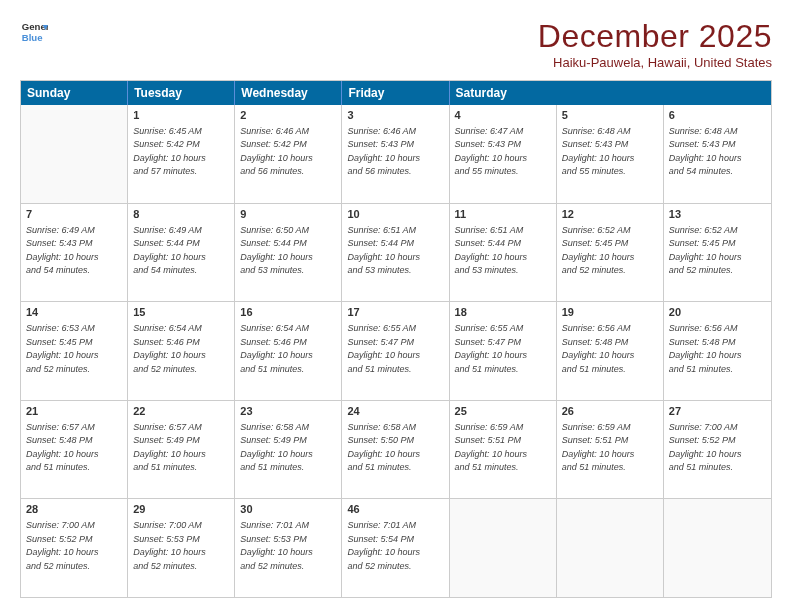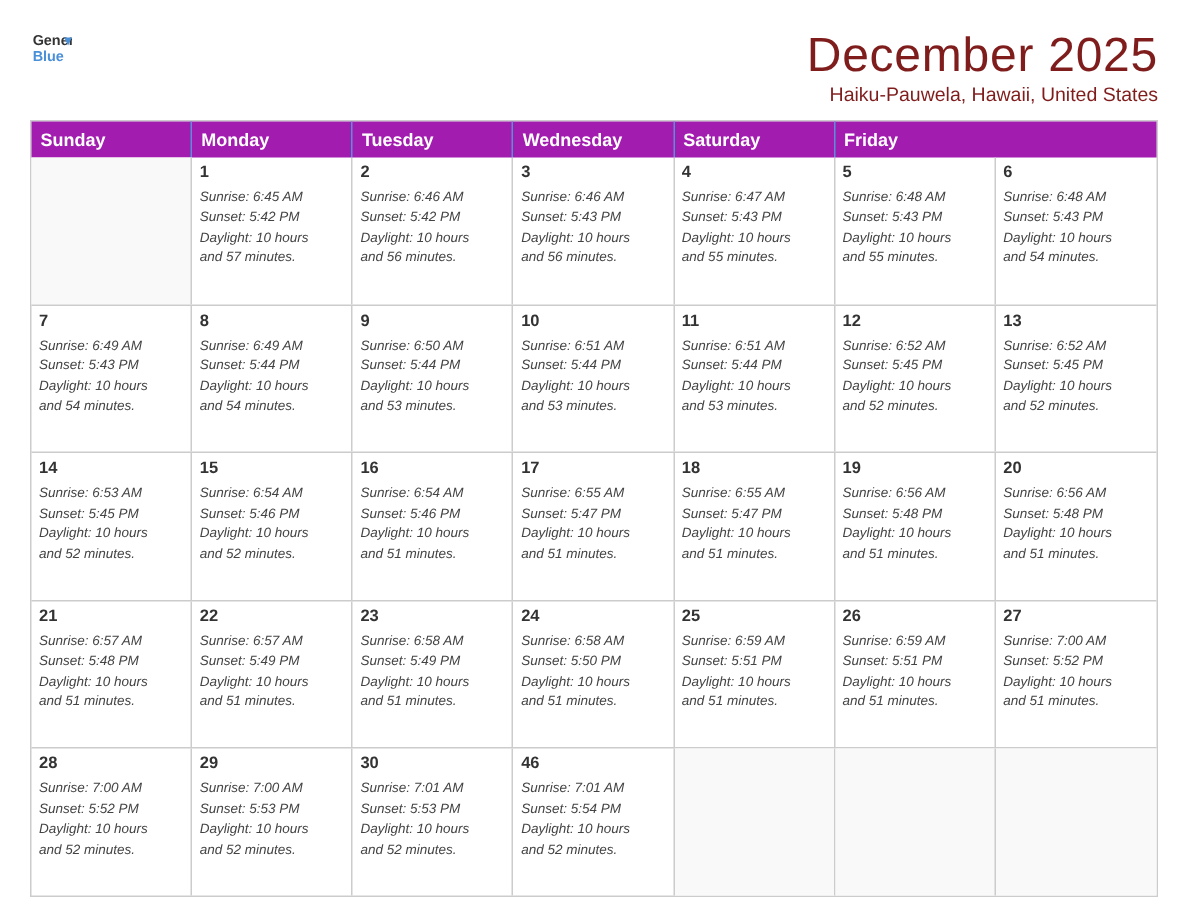--- a/index.html
+++ b/index.html
@@ -47,21 +47,21 @@
     }
     .calendar {
       flex: 1;
       display: flex;
       flex-direction: column;
       border: 1px solid #ccc;
     }
     .cal-header {
       display: grid;
       grid-template-columns: repeat(7, 1fr);
-      background: #a21caf;
+      background: #0369a1;
     }
     .cal-header-cell {
       color: white;
       font-size: 12px;
       font-weight: bold;
       padding: 5px 6px;
       text-align: left;
       border-right: 1px solid #5a8ed9;
     }
     .cal-header-cell:last-child { border-right: none; }
@@ -116,25 +116,24 @@
     </div>
     <div class="title-block">
       <div class="month-title">December 2025</div>
       <div class="location">Haiku-Pauwela, Hawaii, United States</div>
     </div>
   </div>
 
   <div class="calendar">
     <div class="cal-header">
     <div class="cal-header-cell">Sunday</div>
-        <div class="cal-header-cell">Monday</div>
         <div class="cal-header-cell">Tuesday</div>
         <div class="cal-header-cell">Wednesday</div>
+        <div class="cal-header-cell">Friday</div>
         <div class="cal-header-cell">Saturday</div>
-        <div class="cal-header-cell">Friday</div>
       </div>
     <div class="cal-body">
     <div class="cal-row">
           <div class="cal-cell empty"></div>
           <div class="cal-cell">
             <span class="day-num">1</span>
             <div class="cell-info">Sunrise: 6:45 AM<br>Sunset: 5:42 PM<br>Daylight: 10 hours<br>and 57 minutes.</div>
           </div>
           <div class="cal-cell">
             <span class="day-num">2</span>

